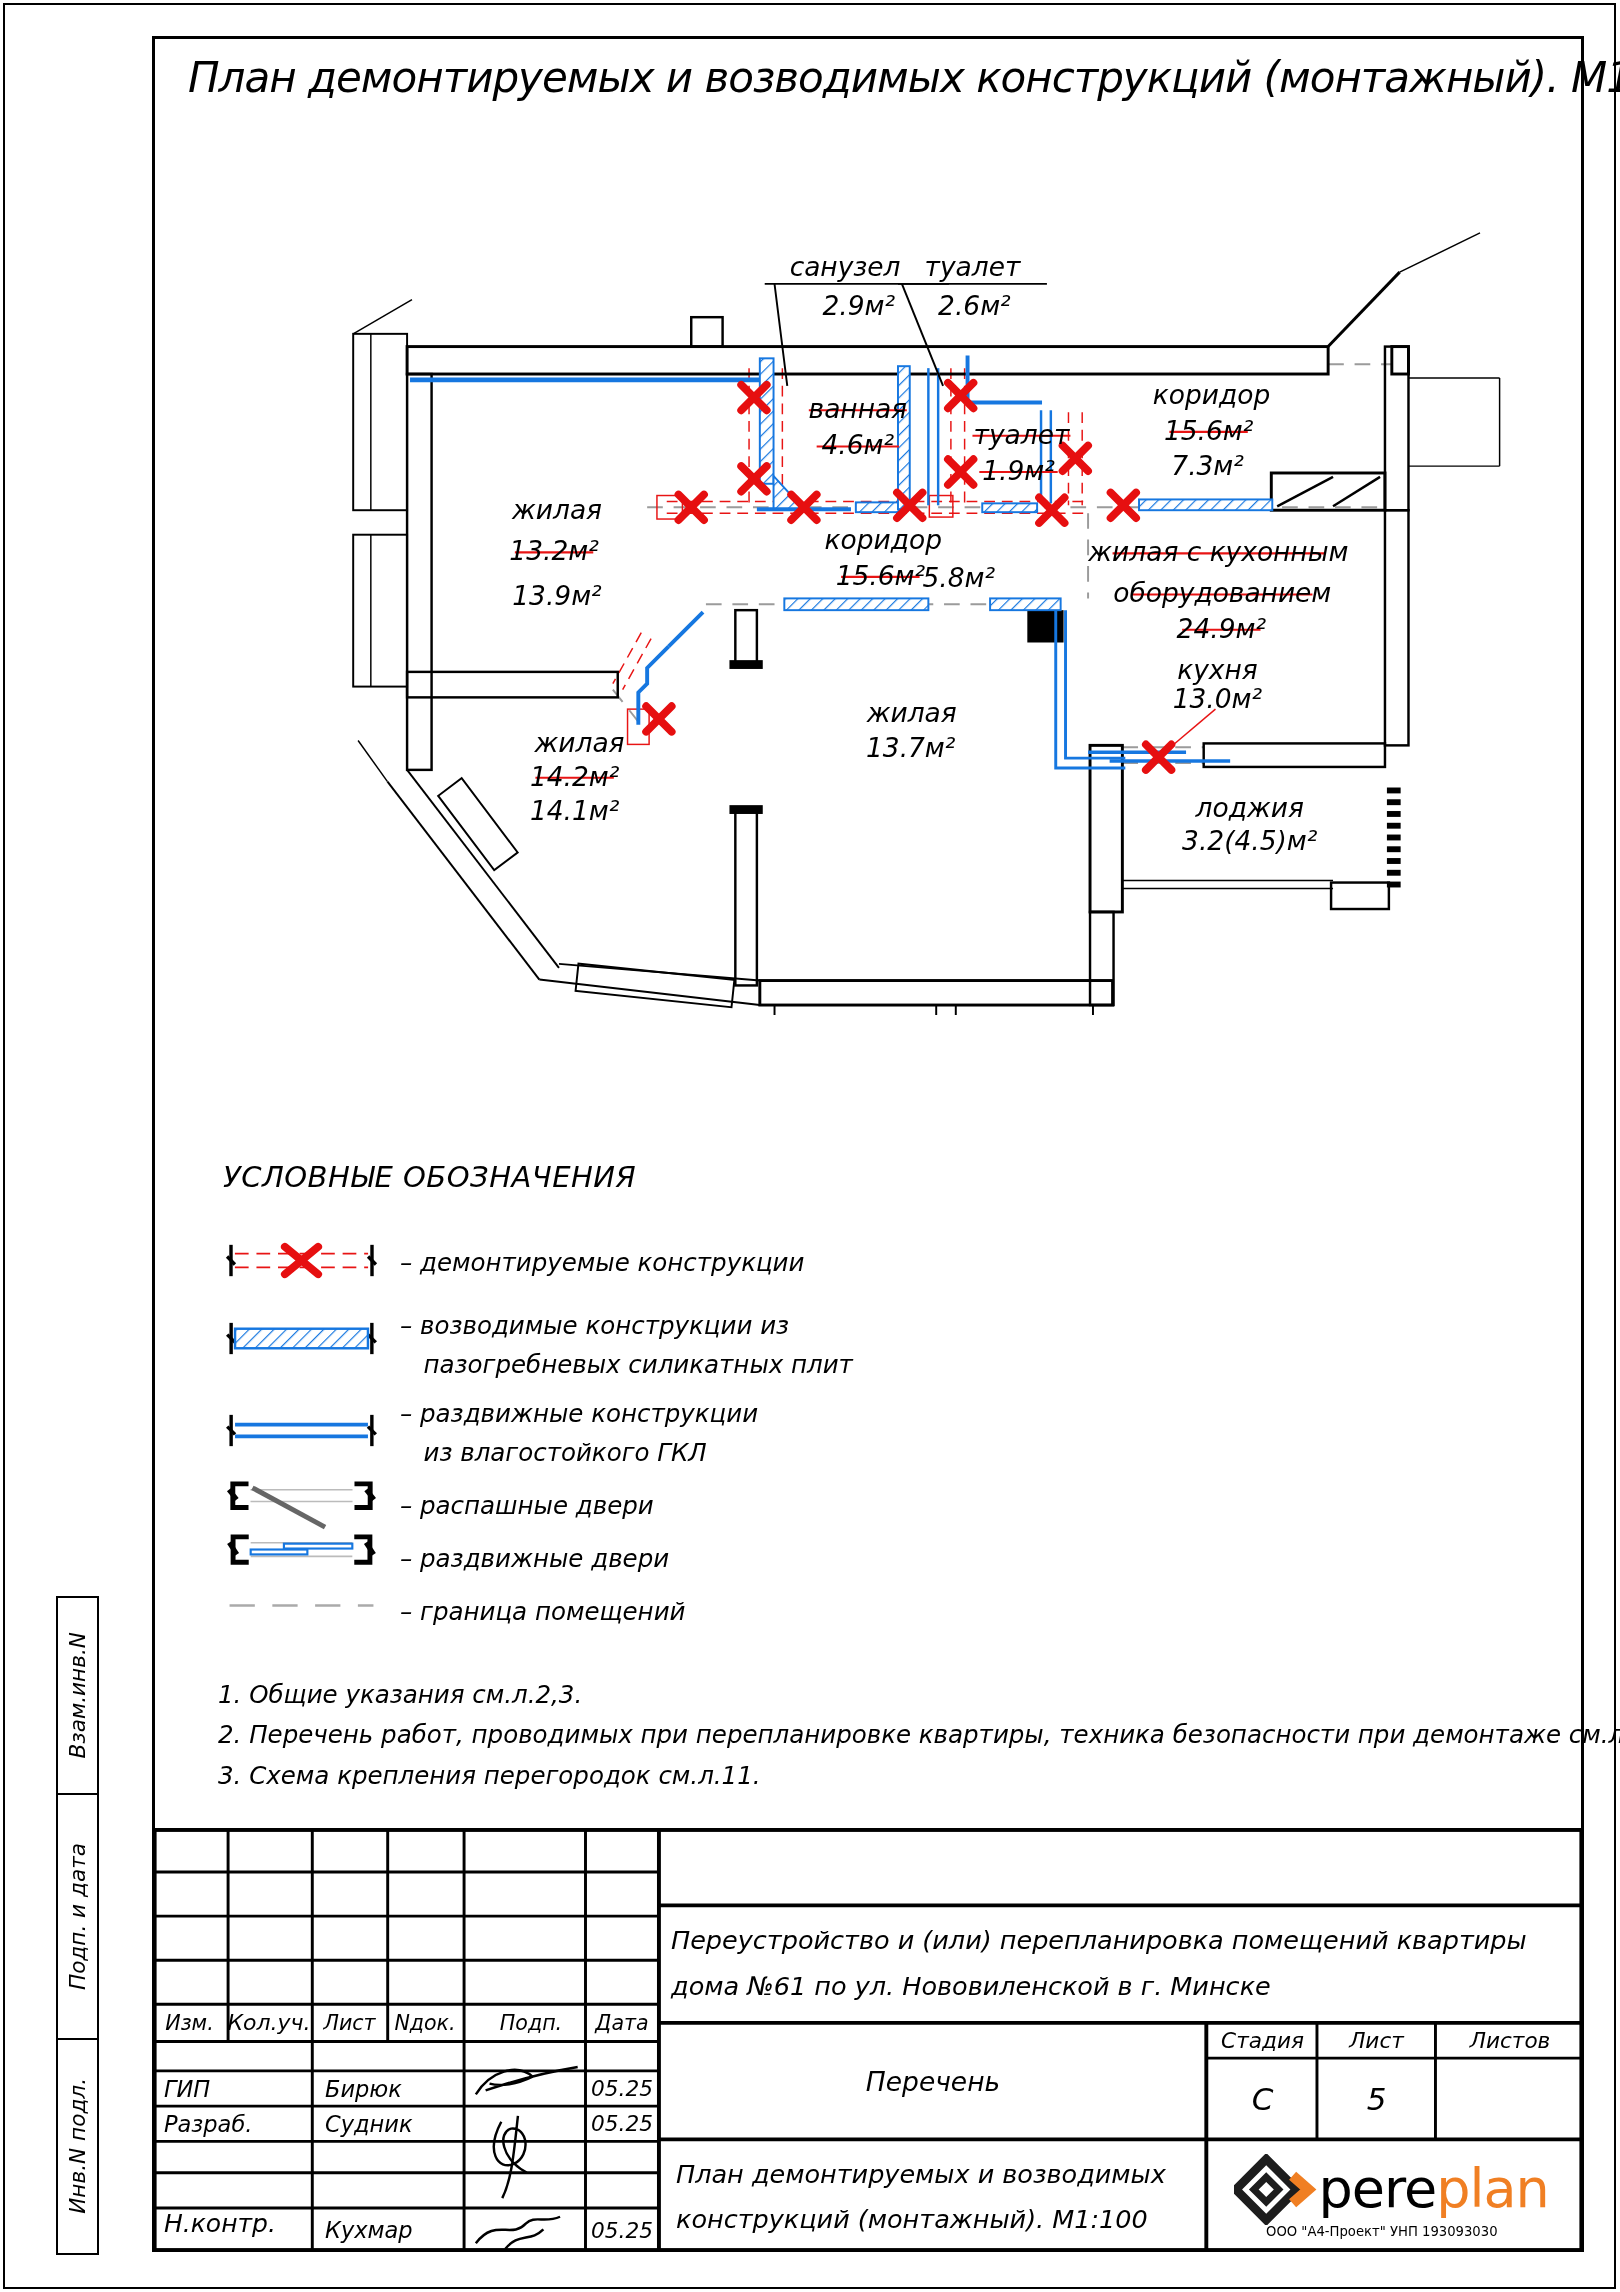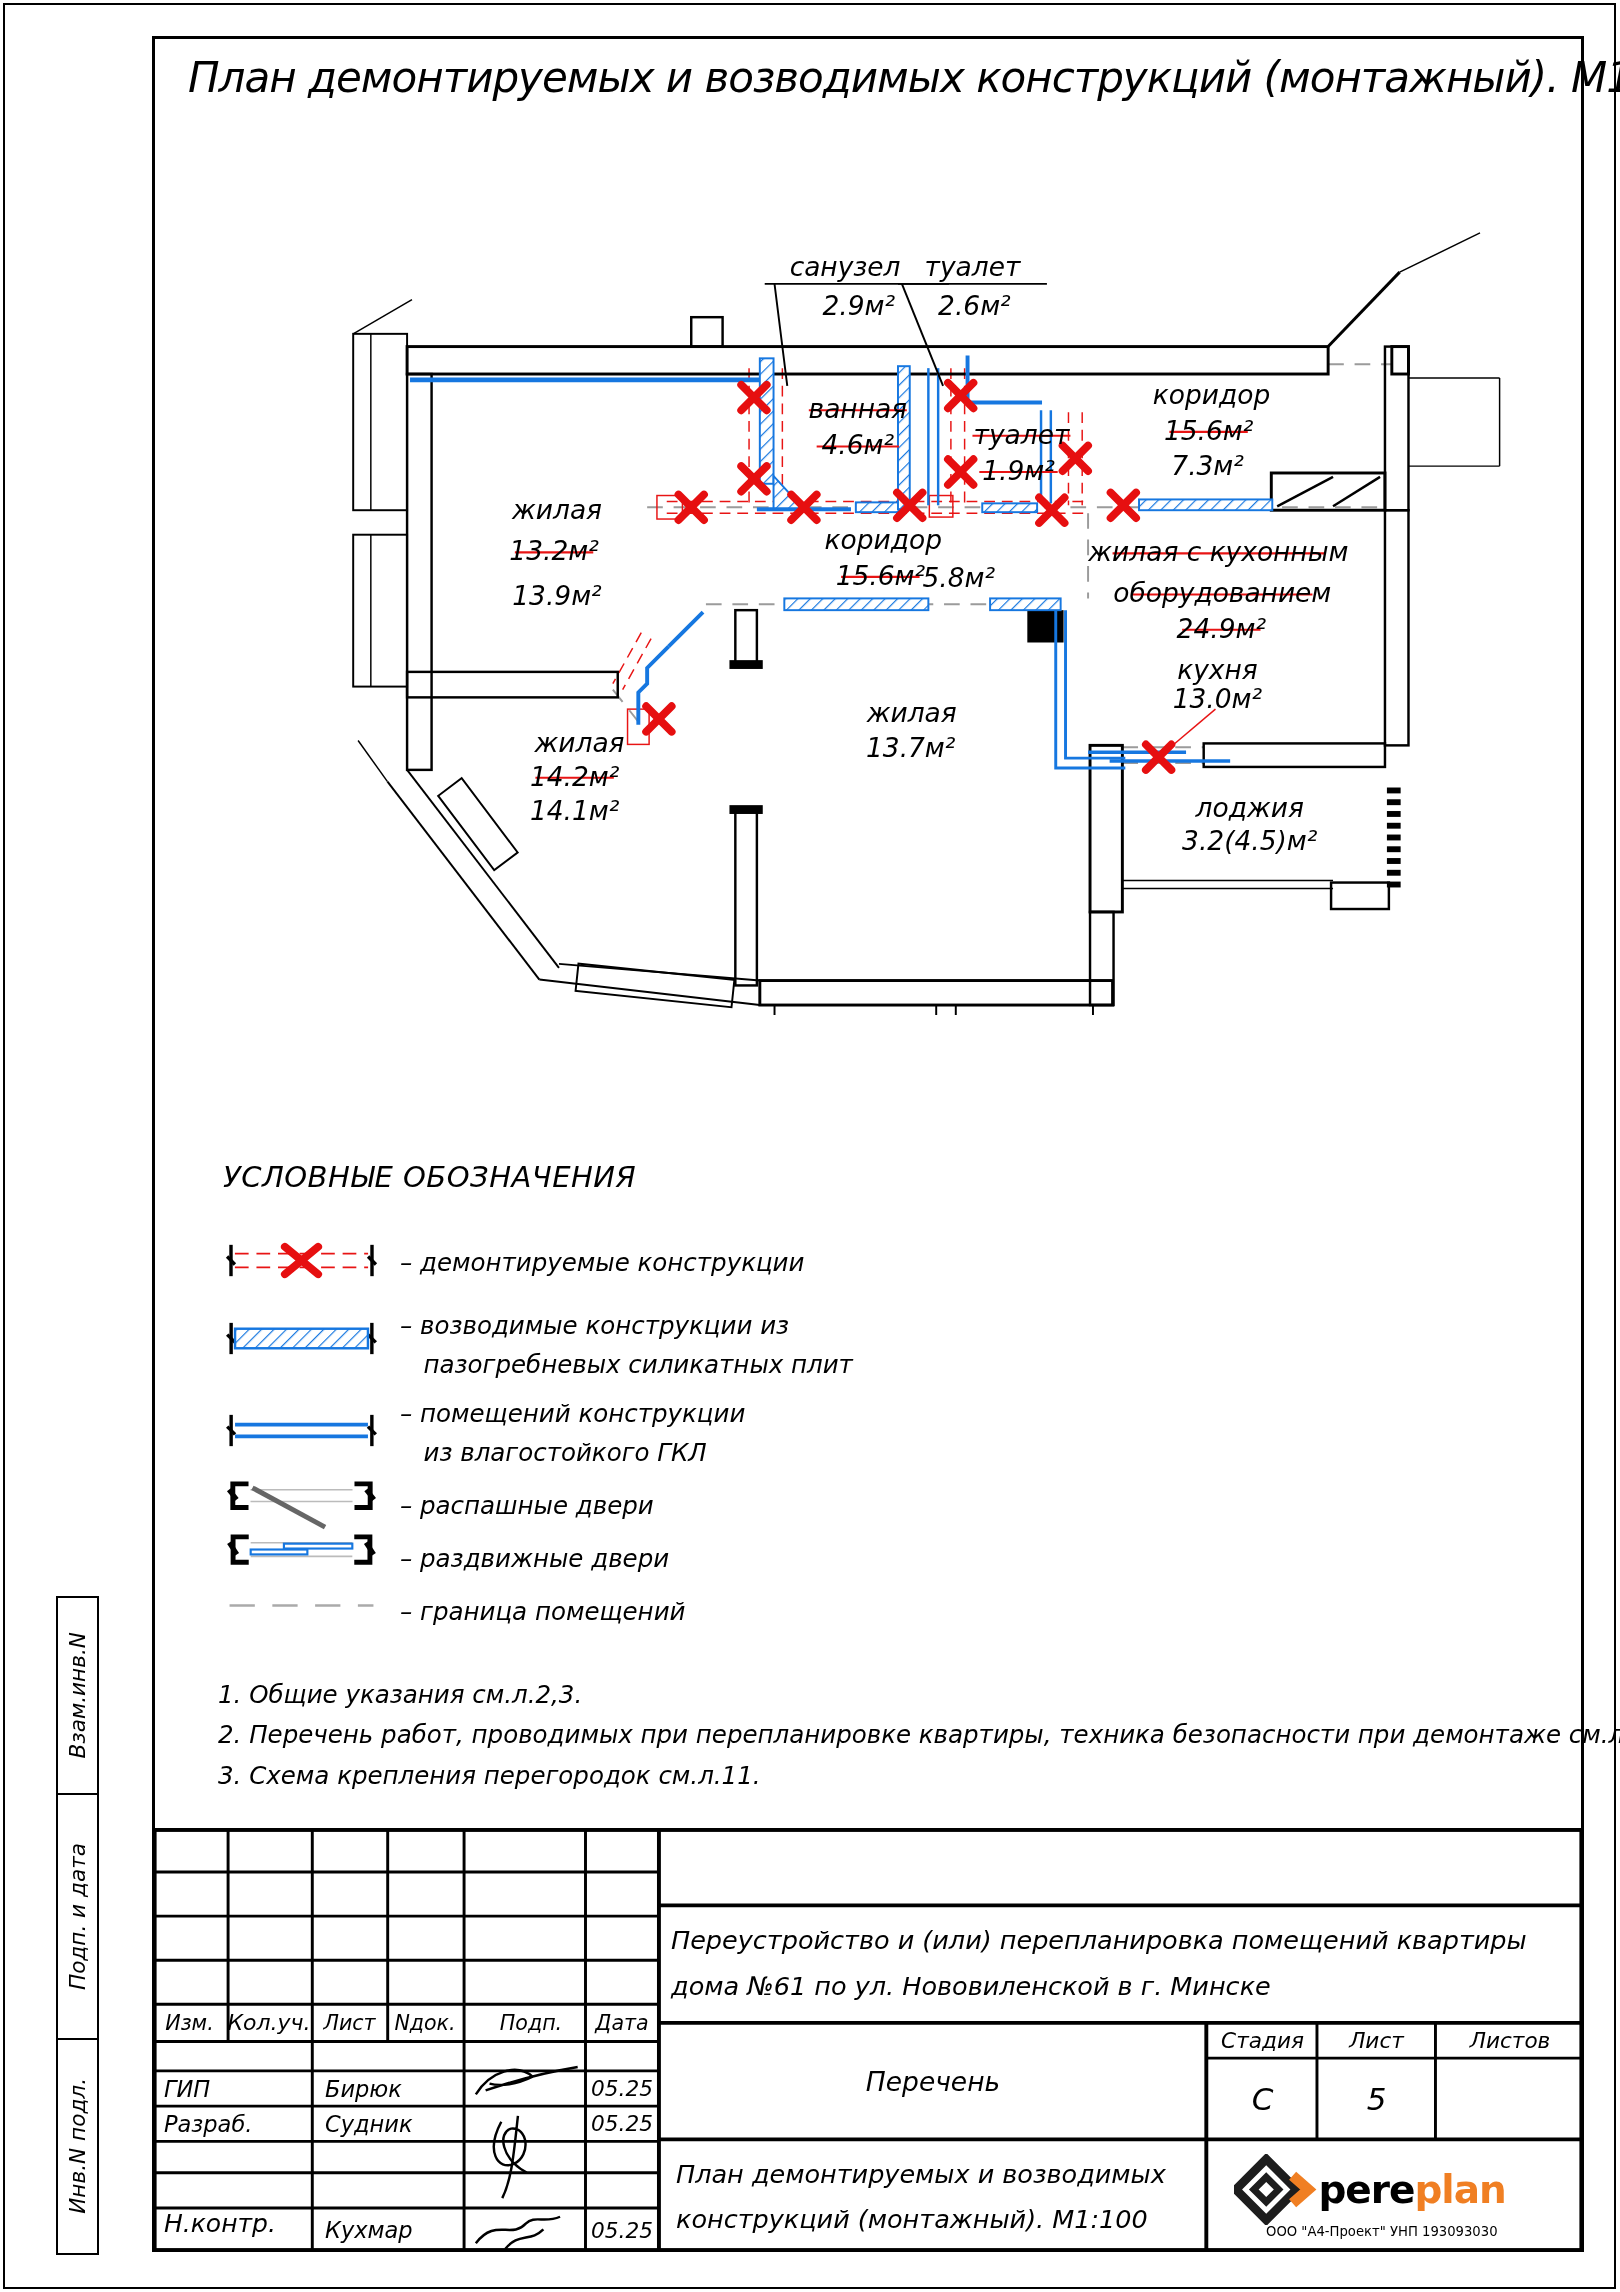--- a/index.html
+++ b/index.html
@@ -28,21 +28,21 @@
   .legend-sym { position:absolute; left:223px; width:157px; }
   .legend-text { position:absolute; left:400px; font-size:24.5px; font-style:italic; line-height:39px; }
   .legend-text .l2 { margin-left:23.5px; }
   
   .note-line { position:absolute; left:218px; font-size:24.5px; font-style:italic; white-space:nowrap;margin-top:8px; }
   
   .stamp-text { position:absolute; color:#000; font-style:italic; display:flex; align-items:center; justify-content:center; text-align:left; }
   .stamp-left-align { justify-content:flex-start; text-align:left; }
   .logo-wrap { position:absolute; left:1207px; top:2140px; width:377px; height:113px; }
   .logo-row { position:absolute; left:27.4px; top:13.7px; display:flex; align-items:center; }
-  .logo-word { font-size:39px; font-weight:bold; letter-spacing:-1px; font-style:normal; line-height:1; }
+  .logo-word { font-size:54px; font-weight:normal; letter-spacing:-1px; font-style:normal; line-height:1; }
   .logo-word .o { color:#f07f23; }
   .logo-sub { position:absolute; left:59px; top:84px; width:314px; font-size:13.2px; color:#000; font-style:normal; white-space:nowrap; }
 </style>
 </head>
 <body>
 
 <div class="page">
   <div class="outer-border"></div>
   <div class="frame"></div>
 
@@ -337,21 +337,21 @@
     <g stroke="#000" stroke-width="3.5">
         <line x1="8" y1="6" x2="8" y2="38"></line>
         <line x1="152" y1="6" x2="152" y2="38"></line>
         <line x1="4" y1="18" x2="12" y2="26"></line>
         <line x1="148" y1="18" x2="156" y2="26"></line>
       </g>
     <line x1="12" y1="16" x2="148" y2="16" stroke="#1677e0" stroke-width="4"></line>
     <line x1="12" y1="28" x2="148" y2="28" stroke="#1677e0" stroke-width="4"></line>
   </svg>
   <div class="legend-text" style="top:1394px">
-    <div>– помещений конструкции</div>
+    <div>– раздвижные конструкции</div>
     <div class="l2">из влагостойкого ГКЛ</div>
   </div>
 
   <svg class="legend-sym" style="top:1476px" width="157" height="55" viewBox="0 0 160 56">
     <g stroke="#bbb" stroke-width="1.6">
         <line x1="28" y1="14" x2="132" y2="14"></line>
         <line x1="28" y1="26" x2="132" y2="26"></line>
       </g>
     <g stroke="#000" stroke-width="5" fill="none">
         <path d="M26,8 H10 V32 H26"></path>

